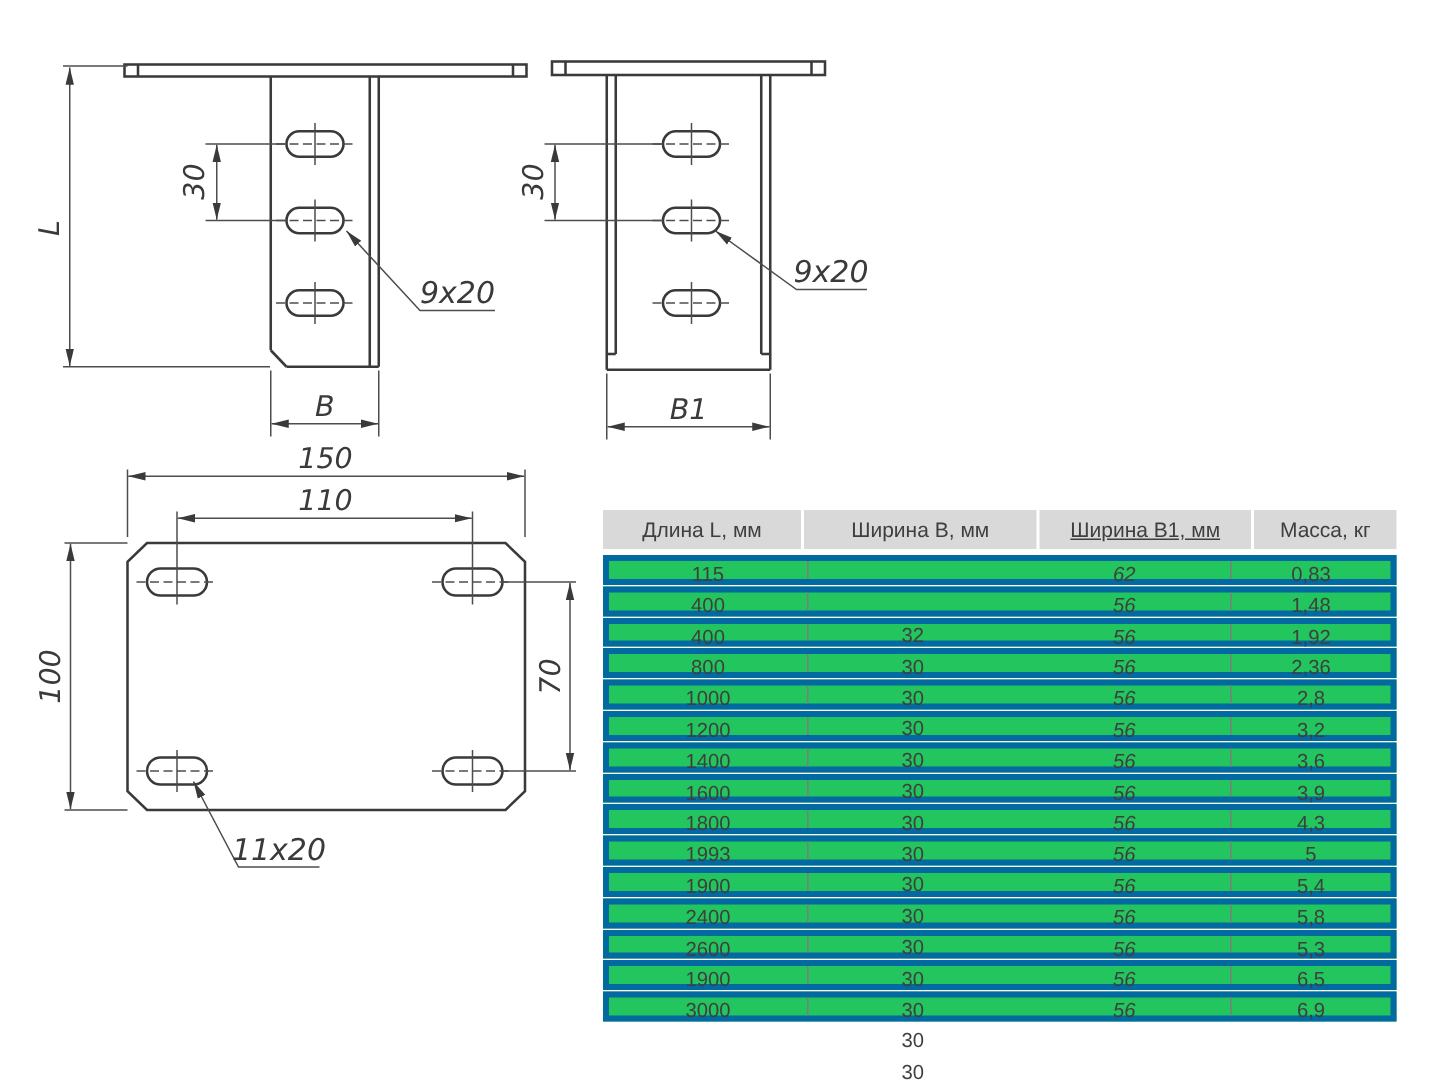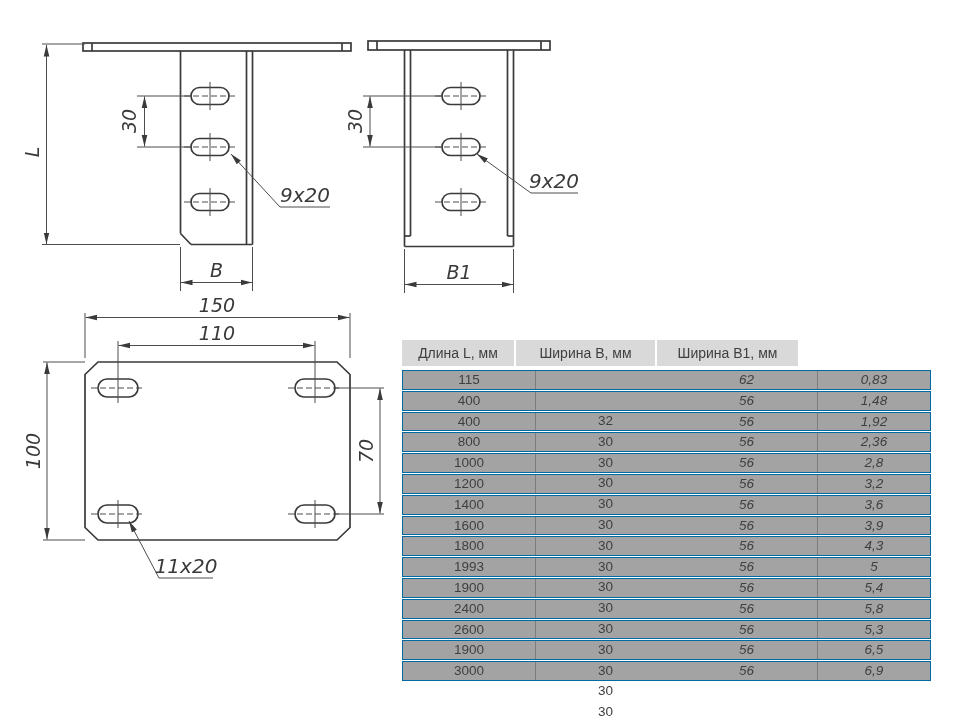--- a/index.html
+++ b/index.html
@@ -8,27 +8,27 @@
   svg text{font-family:"DejaVu Sans",sans-serif;font-style:italic;fill:#3a3a3a;}
   .dim-label{font-size:19px;}
   .slot-label{font-size:20px;}
 
   
   .spec-table{position:absolute;left:402px;top:340px;width:529px;color:#3f3f3f;}
   .spec-head{display:flex;gap:2px;height:26px;}
   .spec-head .hcell{background:#d9d9d9;font-size:14px;line-height:26px;text-align:center;
                     box-sizing:border-box;}
   .spec-body{margin-top:4px;}
-  .spec-row{display:flex;border:1px solid #0369a1;height:19.8px;margin-bottom:1px;
-            box-sizing:border-box;background:#a3a3a3;}
+  .spec-row{display:flex;border:4px solid #0369a1;height:19.8px;margin-bottom:1px;
+            box-sizing:border-box;background:#22c55e;}
   .spec-row .cell{font-size:13.5px;line-height:17.5px;text-align:center;box-sizing:border-box;
                   border-right:1px solid #7d7d7d;}
-  .spec-row .cell:last-child{border-right:none;font-style:italic;}
+  .spec-row .cell:last-child{border-right:none;}
   .c1{width:133px;}.c2{width:140px;margin-top:41px;}.c3{width:142px;font-style:italic;}.c4{flex:1;}
-  .hc1{width:112px;}.hc2{width:139px;}.hc3{width:141px;}.hc4{flex:1;}
+  .hc1{width:132px;}.hc2{width:155px;}.hc3{width:141px;text-decoration:underline;}.hc4{flex:1;}
 </style>
 </head>
 <body>
 
 <div class="canvas">
 
   <svg width="960" height="720" viewBox="0 0 960 720" style="position:absolute;left:0;top:0;">
     <defs>
       <marker id="arr" viewBox="0 0 12 8" refX="11.5" refY="4" markerWidth="12" markerHeight="8" orient="auto-start-reverse" markerUnits="userSpaceOnUse">
         <path d="M11.5 4 L0 1.2 L0 6.8 Z" fill="#3a3a3a"></path>
@@ -197,20 +197,21 @@
         <text class="slot-label" x="186" y="573" text-anchor="middle">11x20</text>
       </g>
     </g>
   </svg>
 
   <div class="spec-table">
     <div class="spec-head">
       <div class="hcell hc1">Длина L, мм</div>
       <div class="hcell hc2">Ширина B, мм</div>
       <div class="hcell hc3">Ширина B1, мм</div>
+      <div class="hcell hc4">Масса, кг</div>
     </div>
     <div class="spec-body">
     <div class="spec-row">
       <div class="cell c1">115</div>
       <div class="cell c2">32</div>
       <div class="cell c3">62</div>
       <div class="cell c4">0,83</div>
     </div>
 
     <div class="spec-row">

